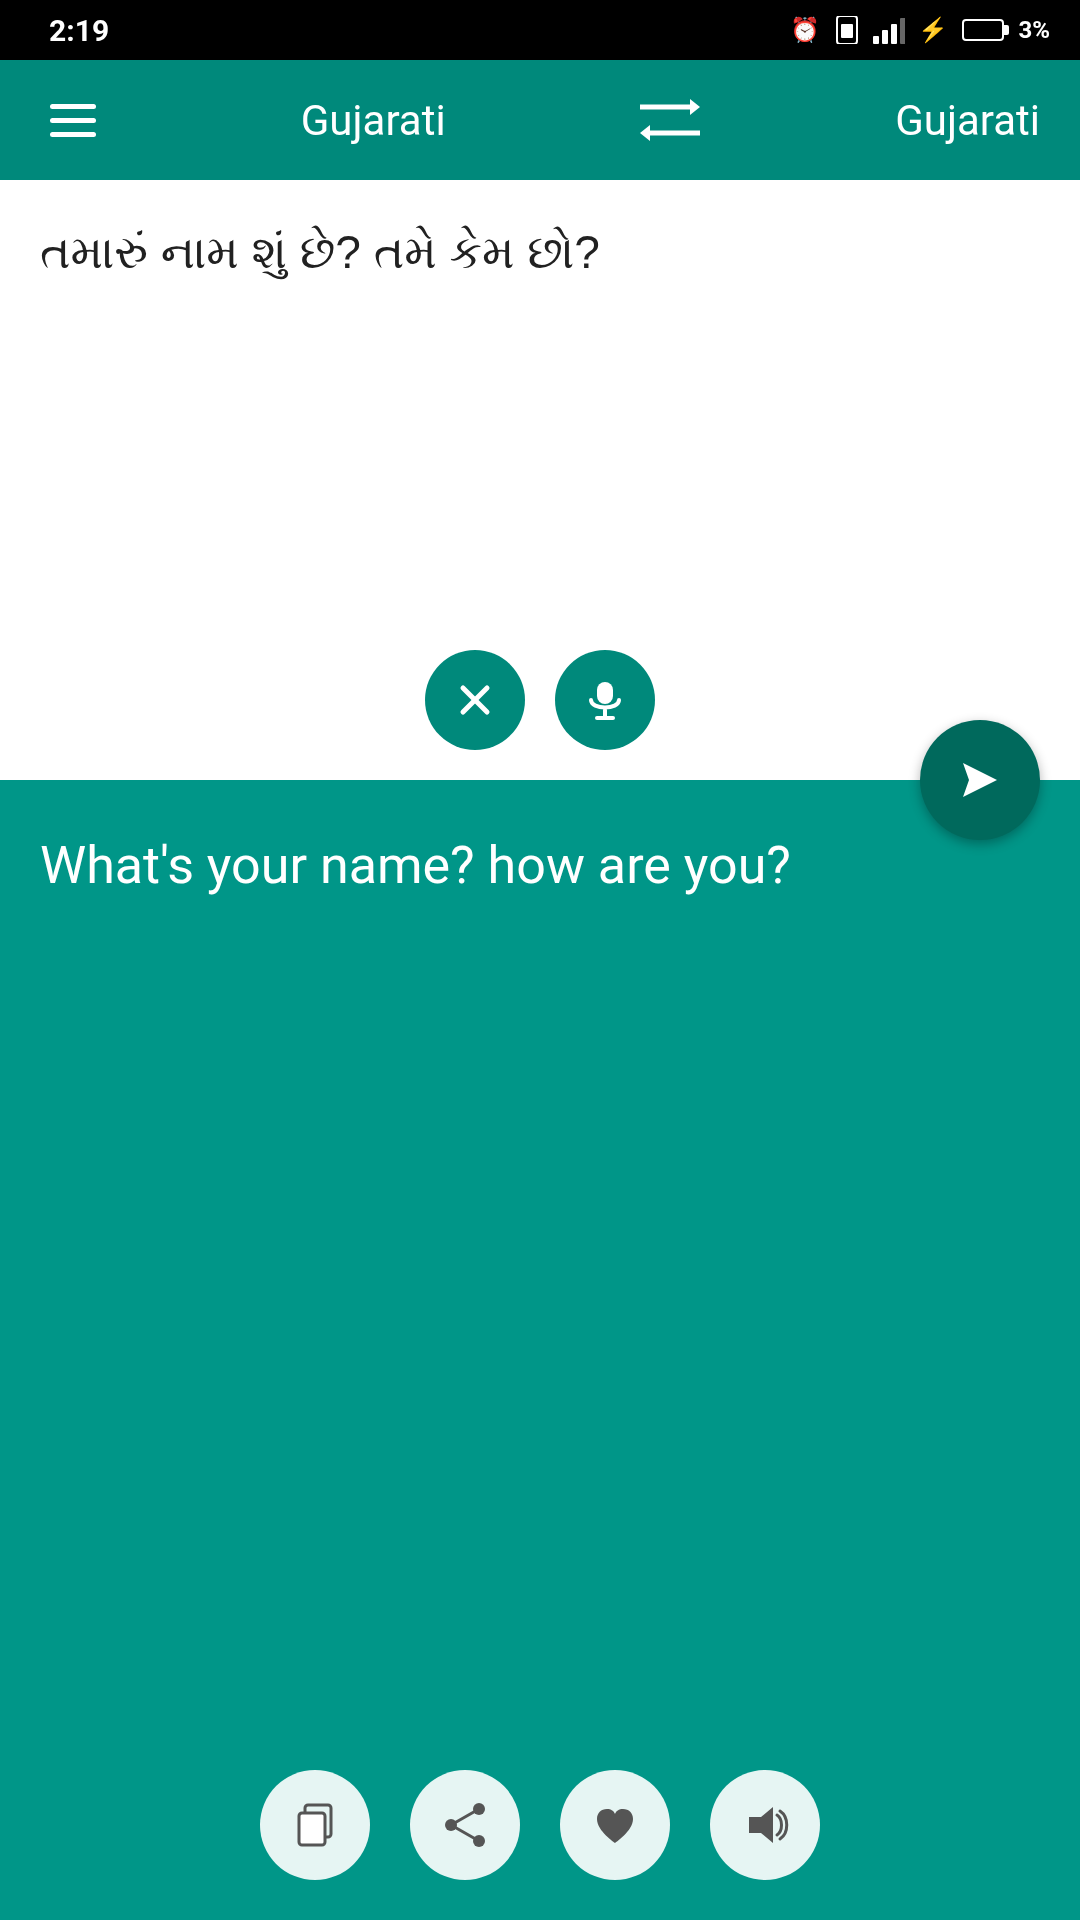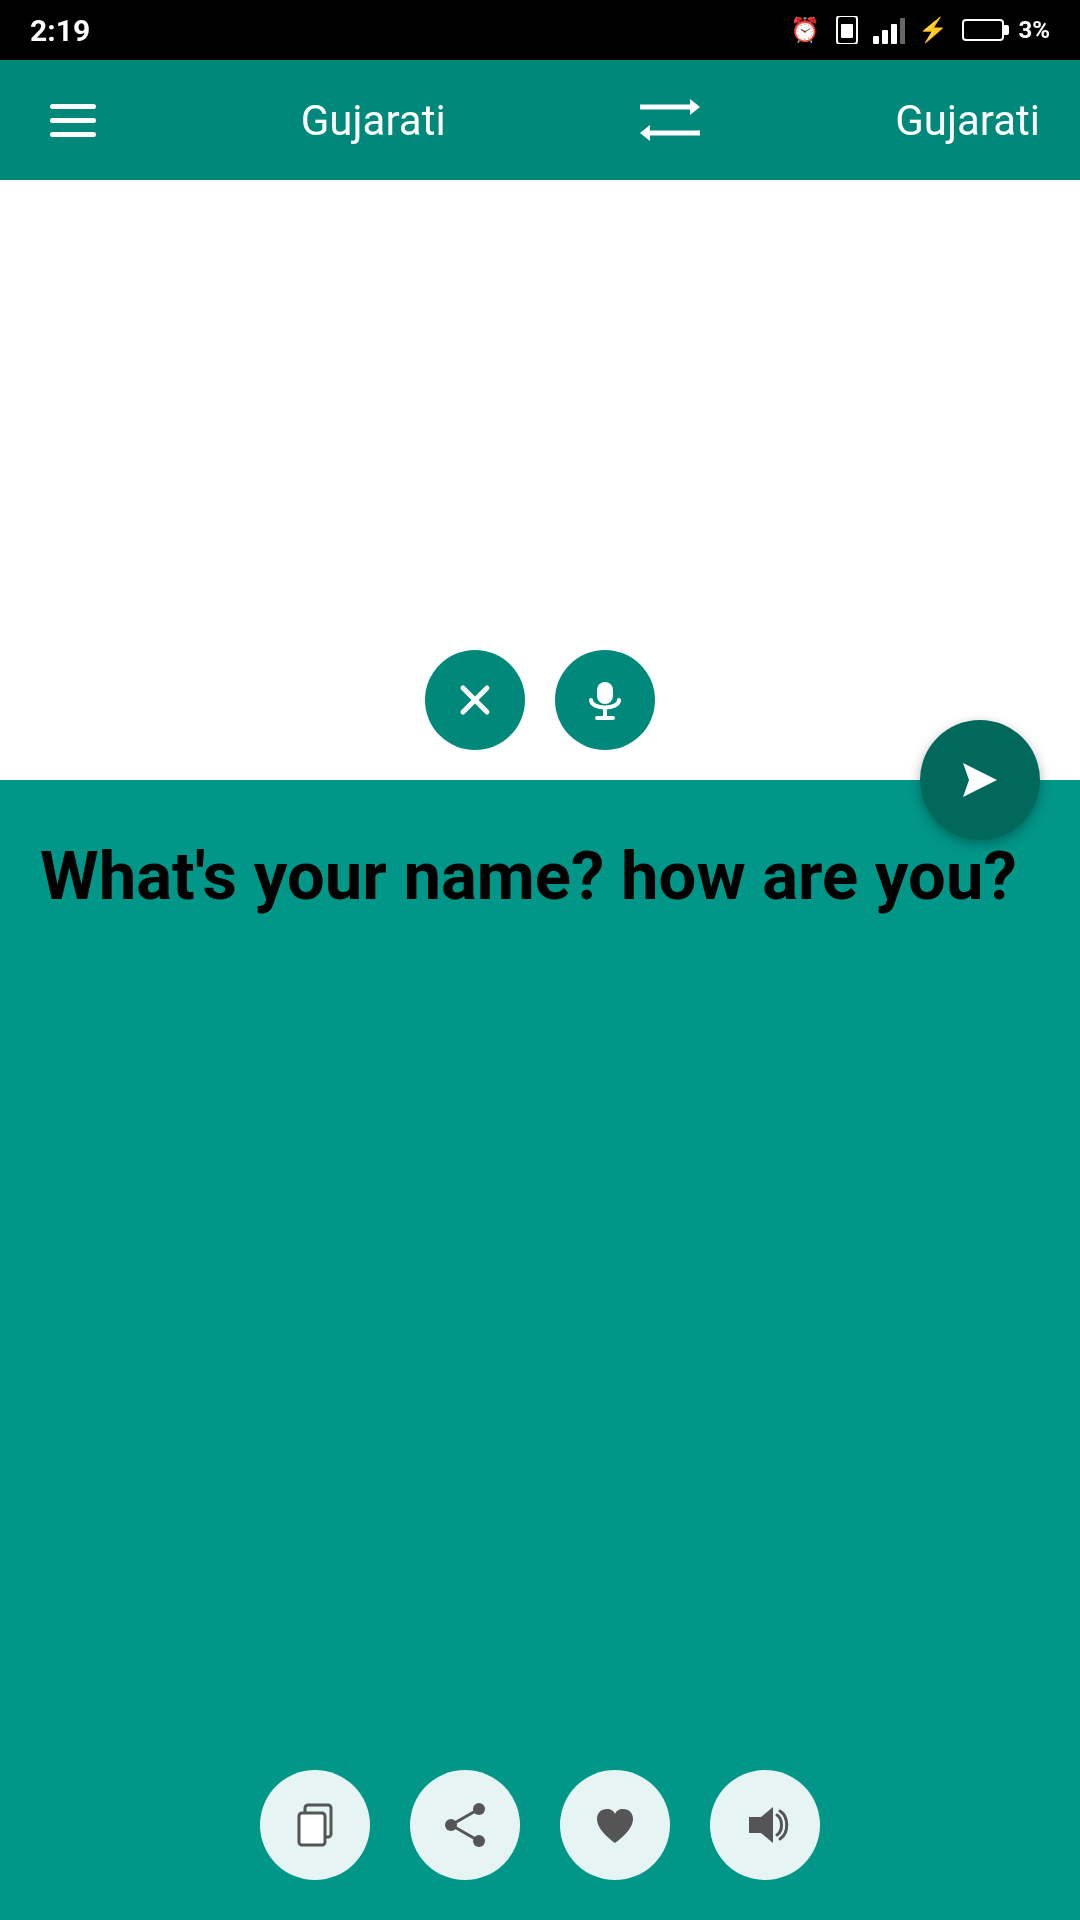--- a/index.html
+++ b/index.html
@@ -20,21 +20,21 @@
       color: #fff;
       height: 60px;
       display: flex;
       align-items: center;
       justify-content: space-between;
       padding: 0 30px;
       font-size: 28px;
       font-weight: bold;
       flex-shrink: 0;
     }
-    .status-left { font-size: 30px; font-weight: bold; }
+    .status-left { font-size: 30px; font-weight: bold; margin-left: 19px; }
     .status-right {
       display: flex;
       align-items: center;
       gap: 14px;
       font-size: 24px;
     }
     .battery-icon {
       display: inline-flex;
       align-items: center;
       gap: 4px;
@@ -165,24 +165,24 @@
 
     
     .output-area {
       background: #009688;
       flex: 1;
       padding: 50px 40px 160px 40px;
       position: relative;
       min-height: 700px;
     }
     .output-text {
-      color: #000000;
-      font-size: 67px;
+      color: #ffffff;
+      font-size: 52px;
       line-height: 1.4;
-      font-weight: 700;
+      font-weight: 400;
     }
 
     
     .bottom-actions {
       position: absolute;
       bottom: 40px;
       left: 50%;
       transform: translateX(-50%);
       display: flex;
       gap: 40px;
@@ -253,20 +253,21 @@
       <line x1="0" y1="12" x2="50" y2="12" stroke="white" stroke-width="5"></line>
 
       <polyline points="30,42 10,42 10,30 0,38 10,46 10,42" fill="white"></polyline>
       <line x1="10" y1="38" x2="60" y2="38" stroke="white" stroke-width="5"></line>
     </svg>
   </span>
   <span class="lang-label">Gujarati</span>
 </div>
 
 <div class="input-area">
+  <div class="input-text">તમારું નામ શું છે? તમે કેમ છો?</div>
 
   <div class="input-actions">
     <button class="circle-btn" title="Clear">
       <svg width="44" height="44" viewBox="0 0 44 44" fill="none">
         <line x1="10" y1="10" x2="34" y2="34" stroke="white" stroke-width="5" stroke-linecap="round"></line>
         <line x1="34" y1="10" x2="10" y2="34" stroke="white" stroke-width="5" stroke-linecap="round"></line>
       </svg>
     </button>
     <button class="circle-btn" title="Microphone">
       <svg width="44" height="44" viewBox="0 0 44 44" fill="white">

